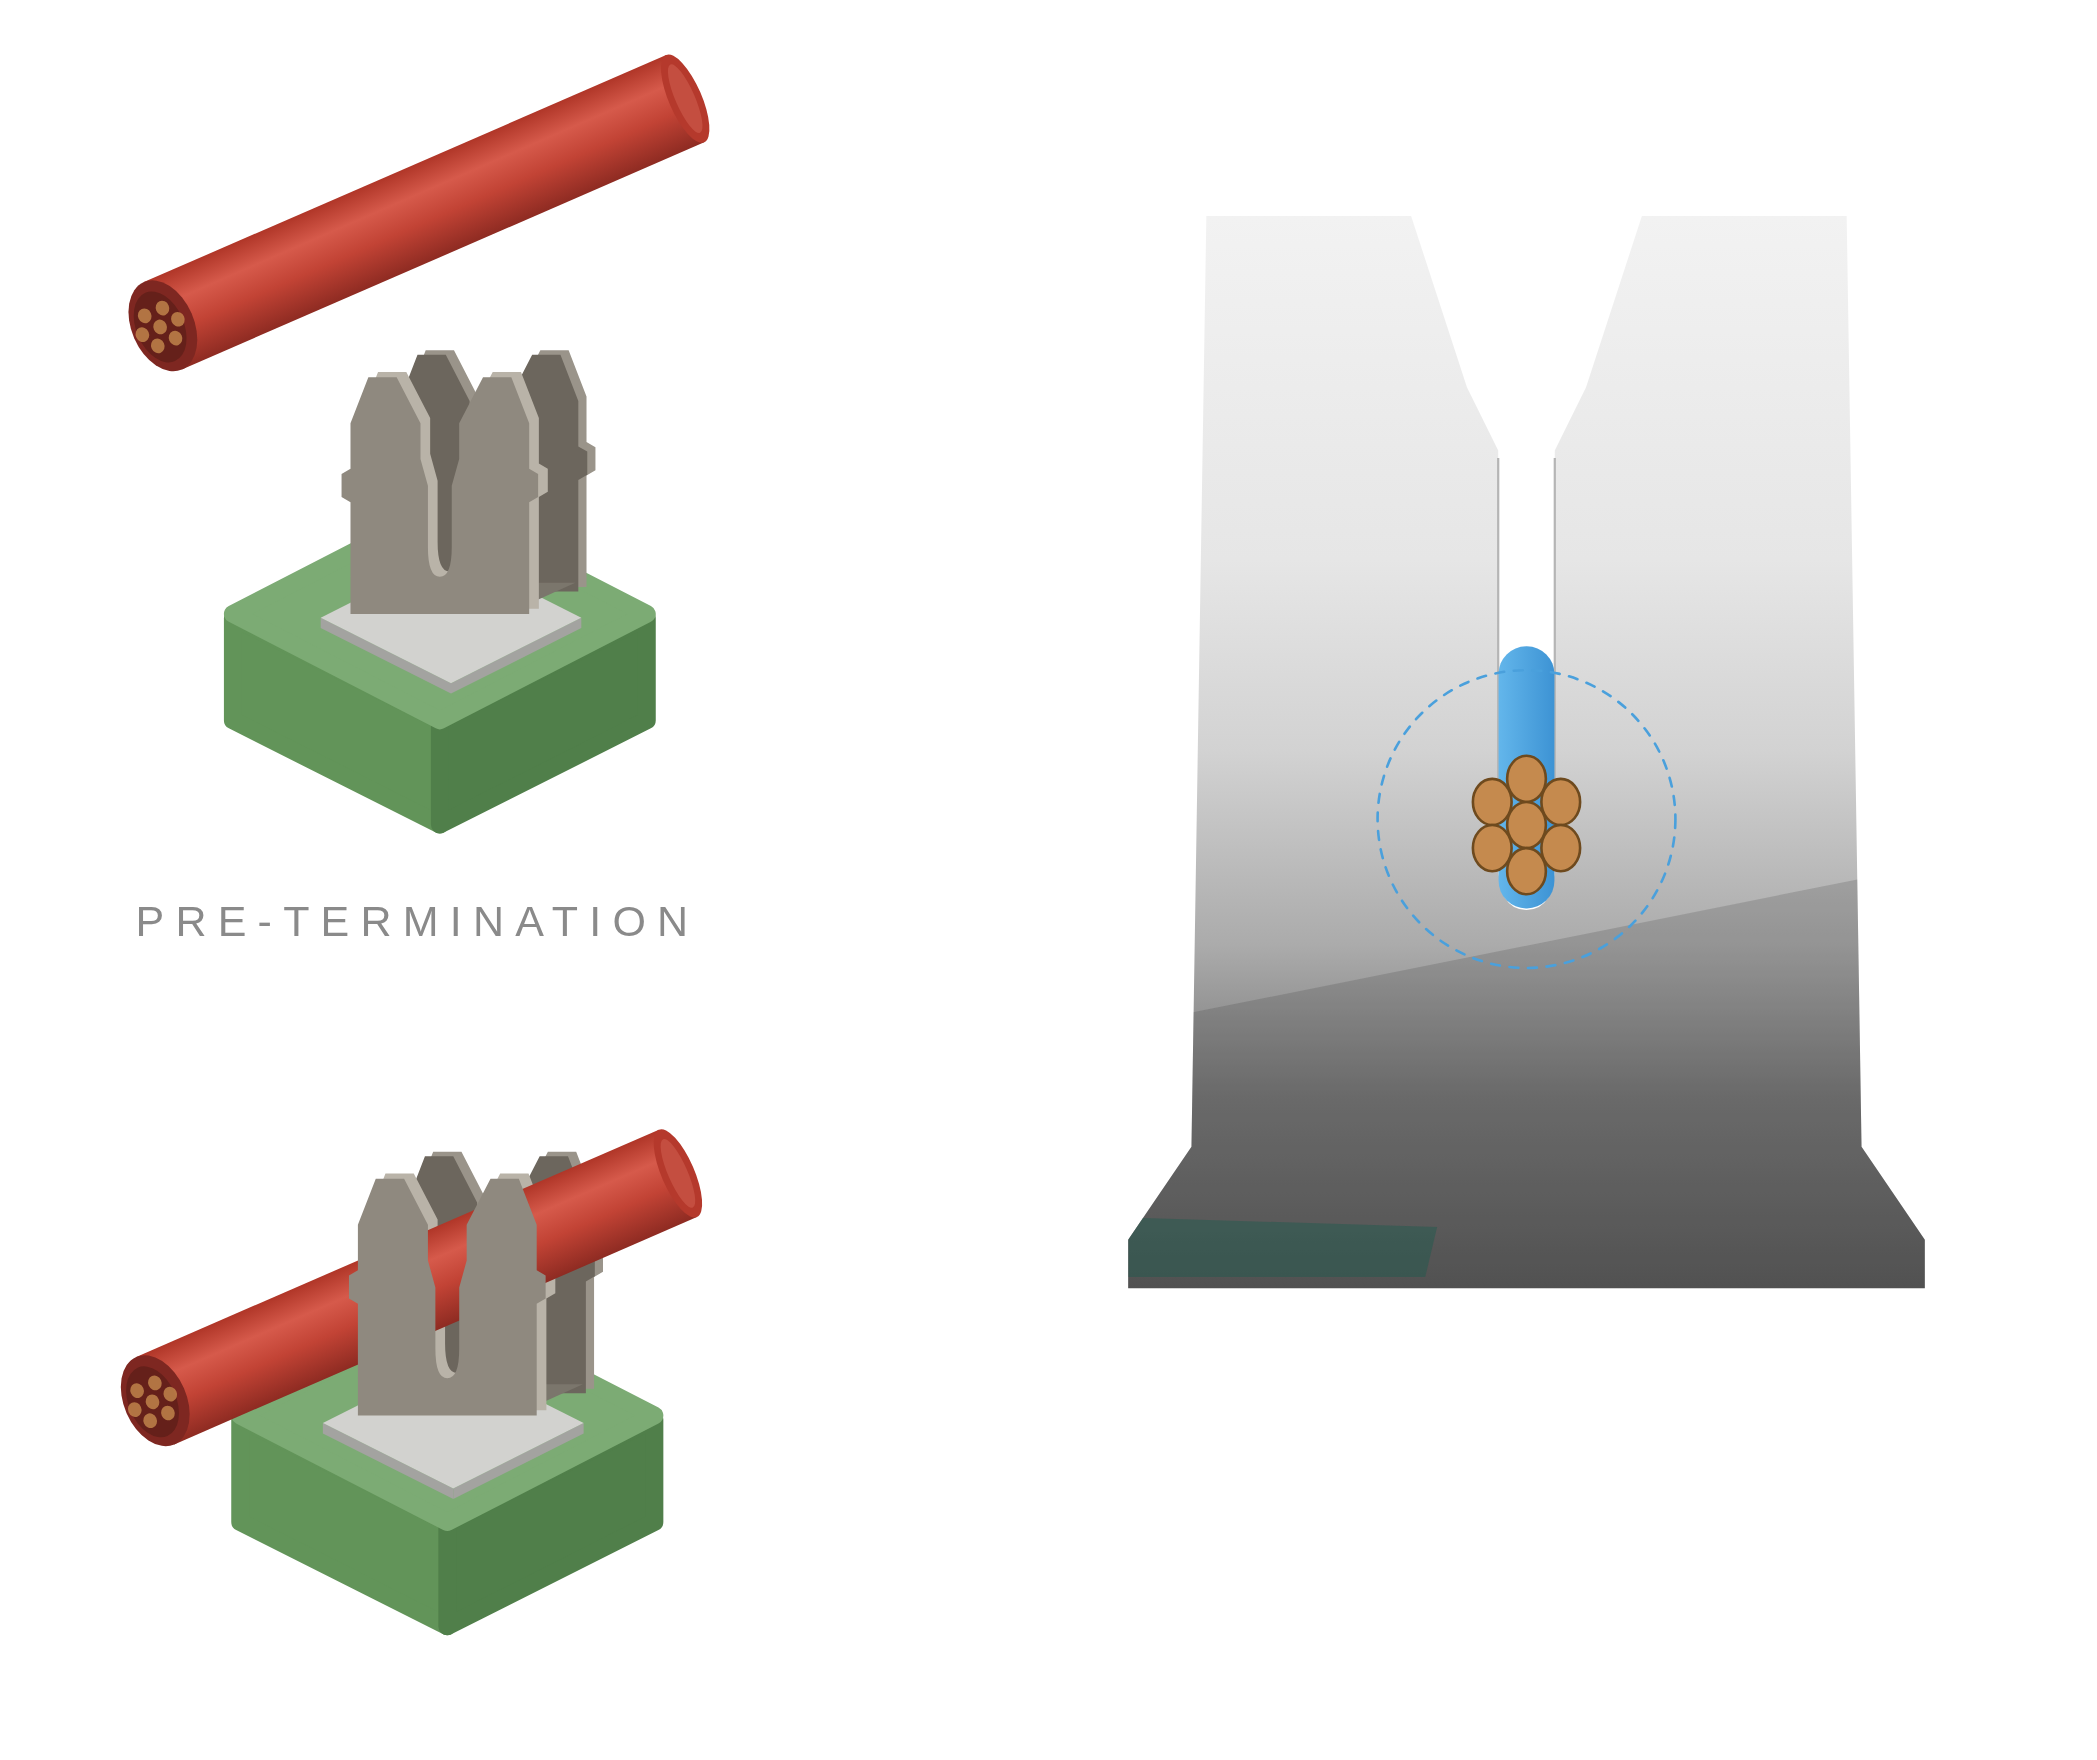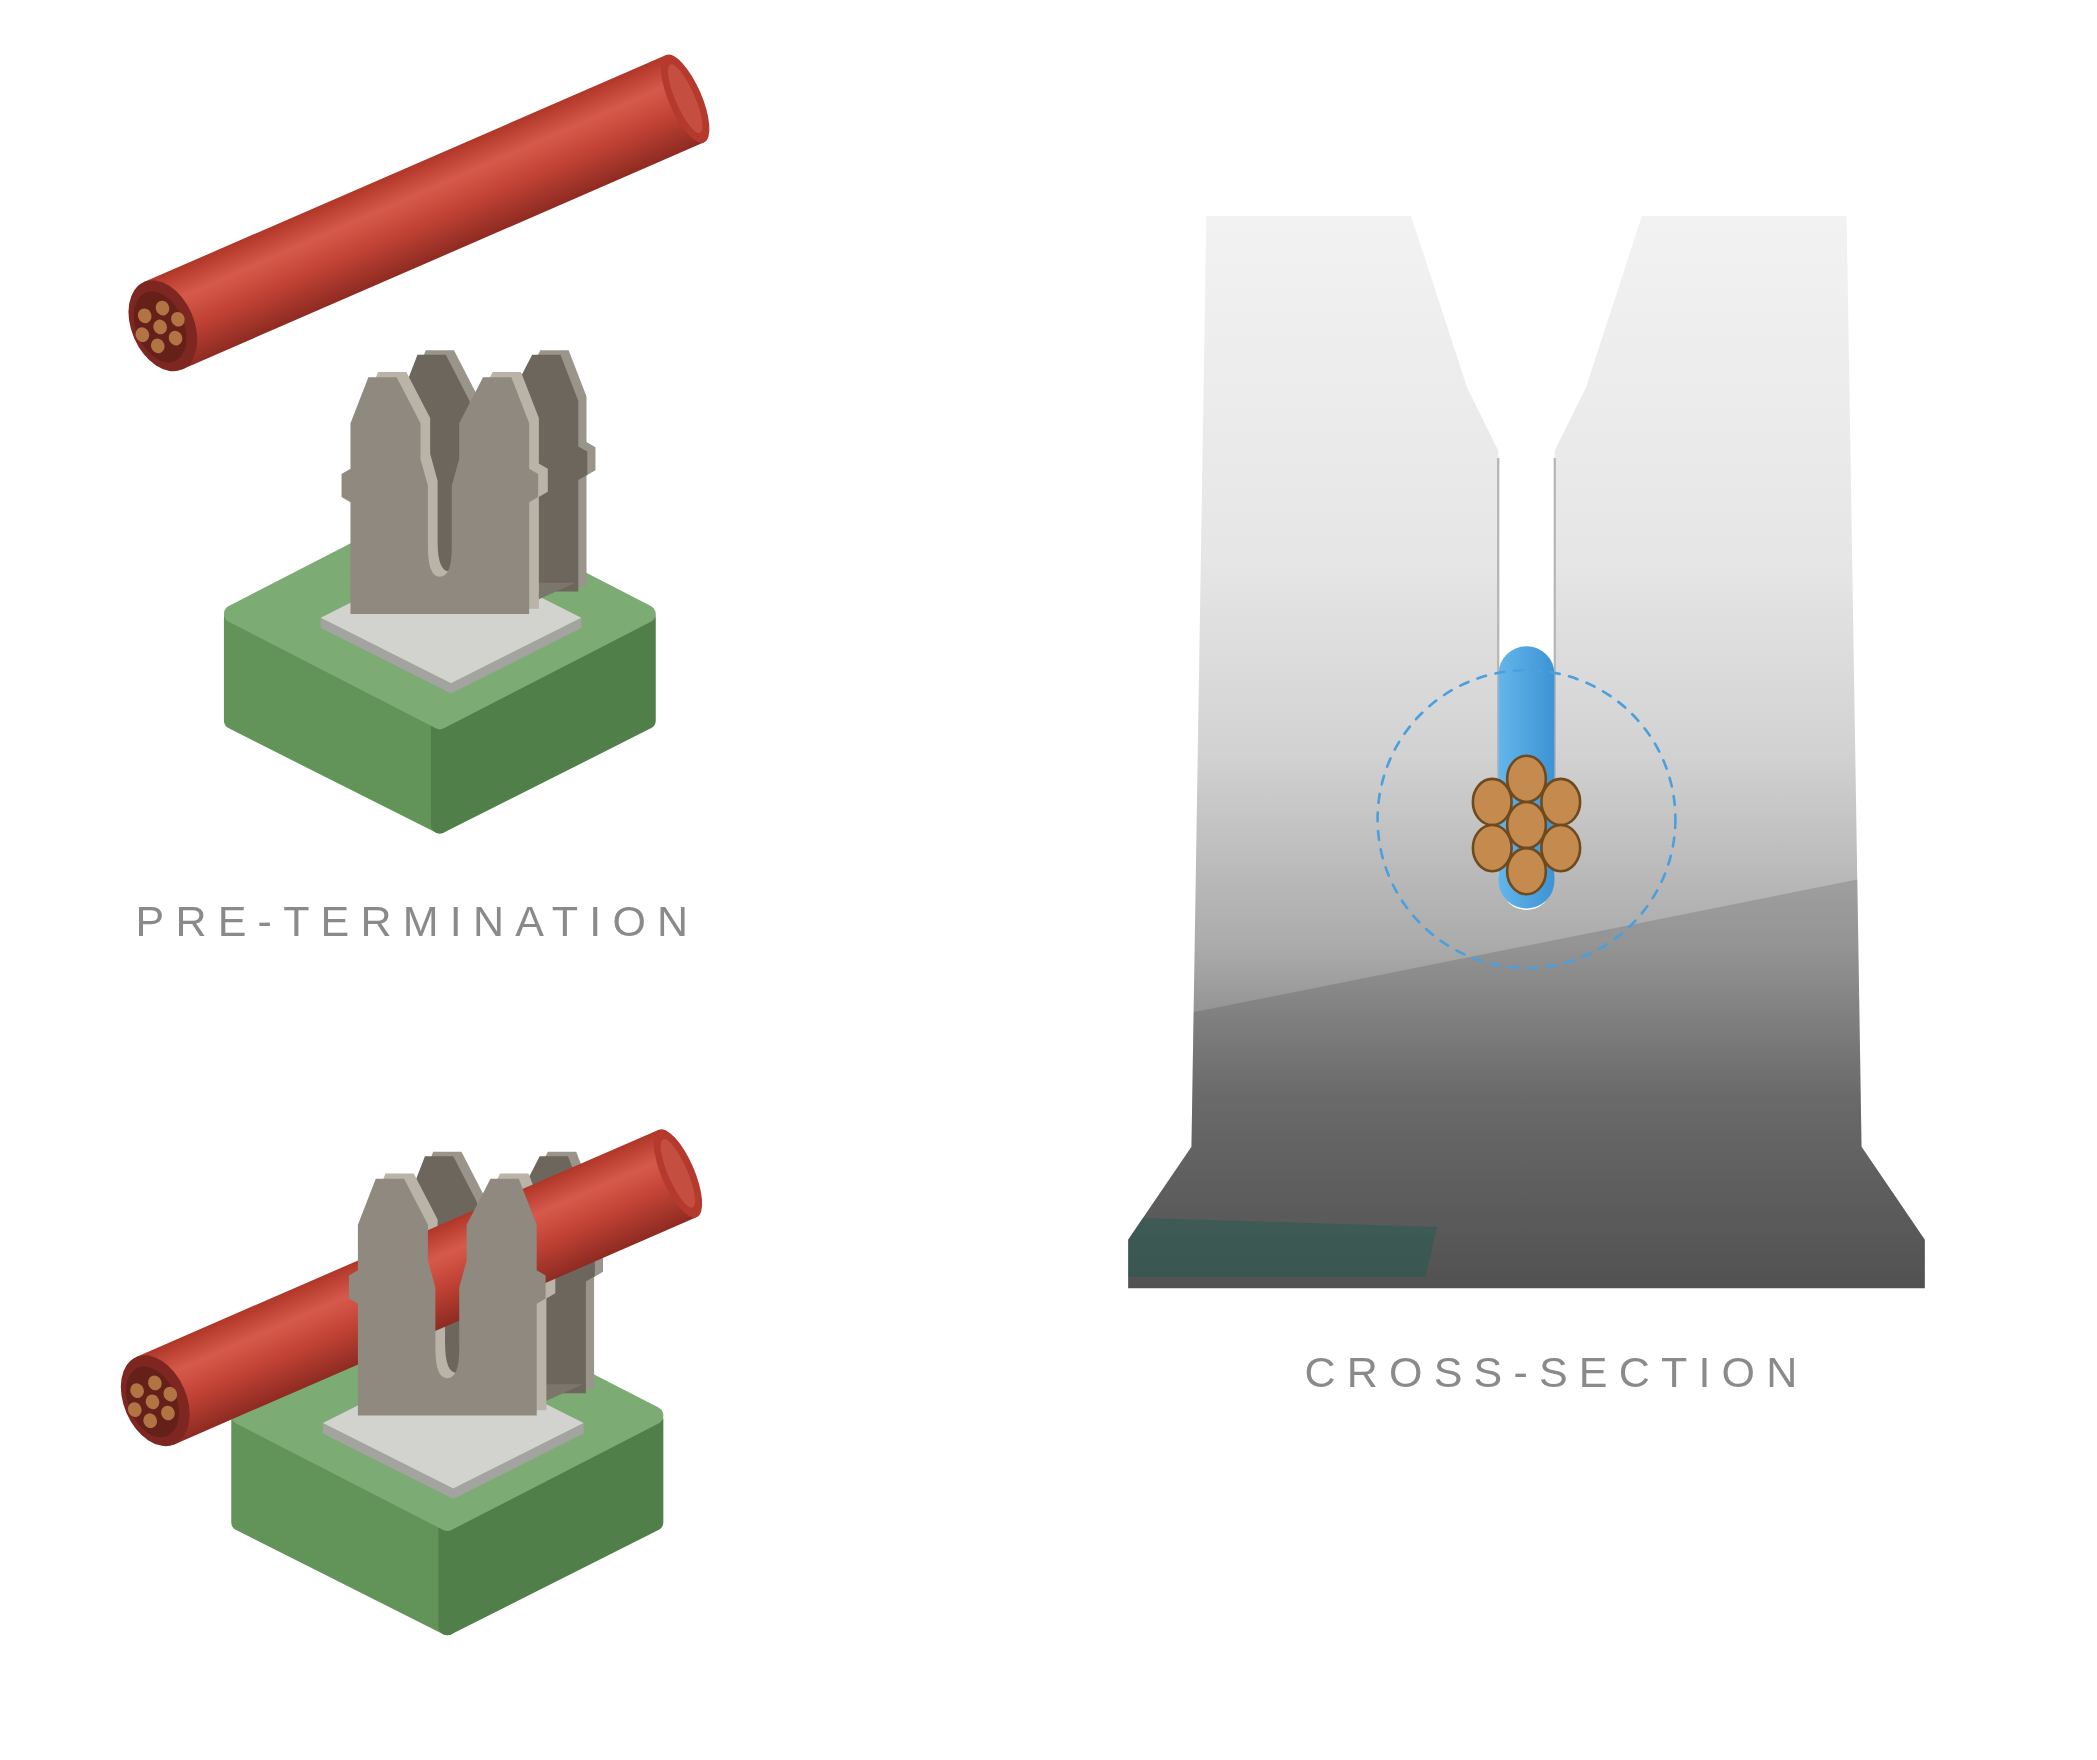--- a/index.html
+++ b/index.html
@@ -175,16 +175,15 @@
       <ellipse class="c-copper" cx="596" cy="807" rx="26" ry="31"></ellipse>
       <ellipse class="c-copper" cx="550" cy="838" rx="26" ry="31"></ellipse>
       <ellipse class="c-copper" cx="504" cy="869" rx="26" ry="31"></ellipse>
       <ellipse class="c-copper" cx="596" cy="869" rx="26" ry="31"></ellipse>
       <ellipse class="c-copper" cx="550" cy="900" rx="26" ry="31"></ellipse>
     </g>
 
     <circle class="c-dash" cx="550" cy="830" r="200" stroke-width="3.5" stroke-dasharray="12 13" stroke-linecap="round"></circle>
   </svg>
 
-  <div class="fig-label" style="left:1147px;top:1348px;width:819px;">CROSS-SECTION</div>
 
 </div>
 
 
 </body></html>

